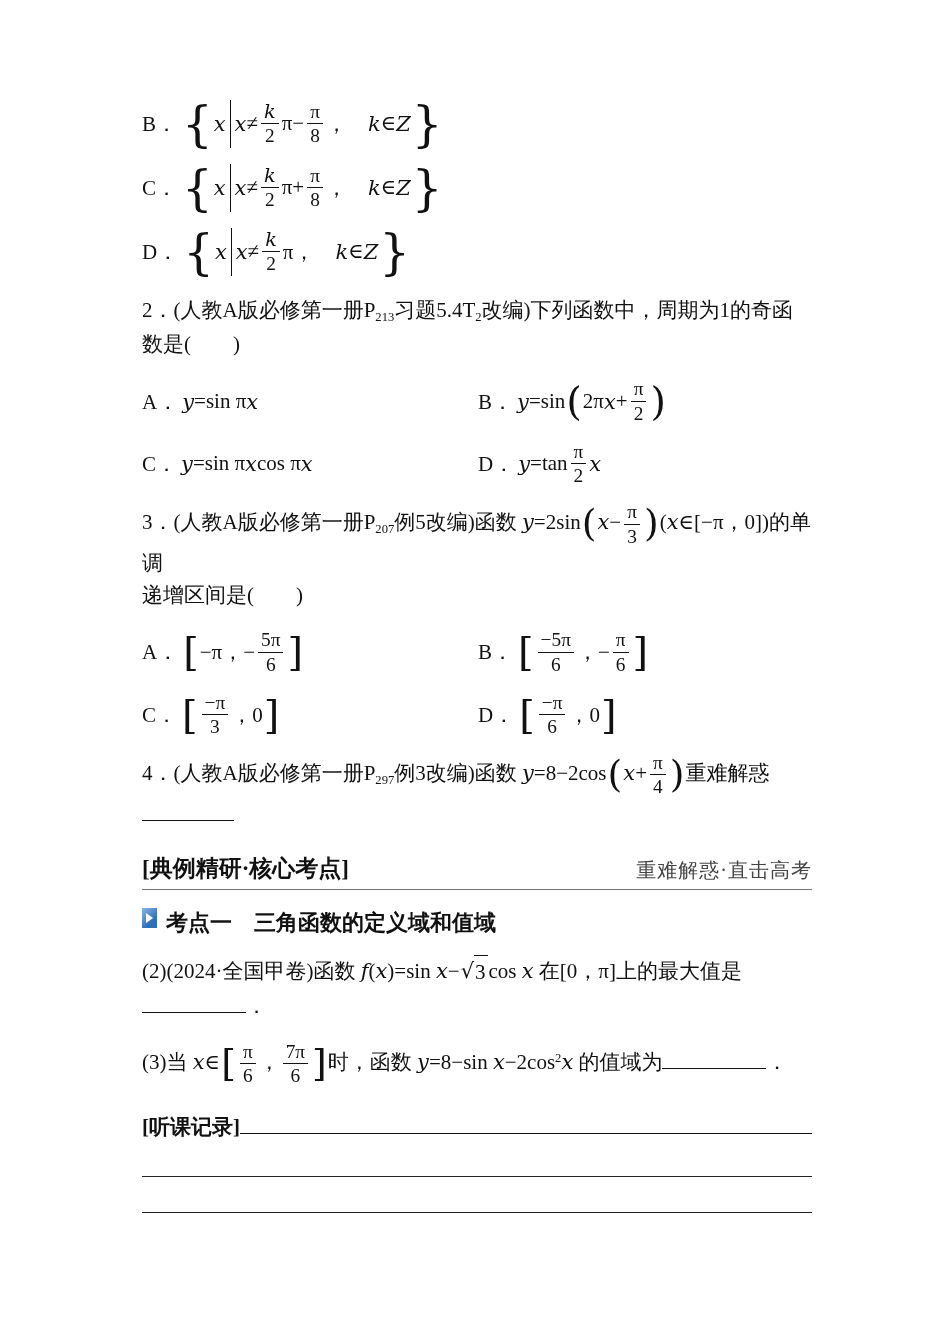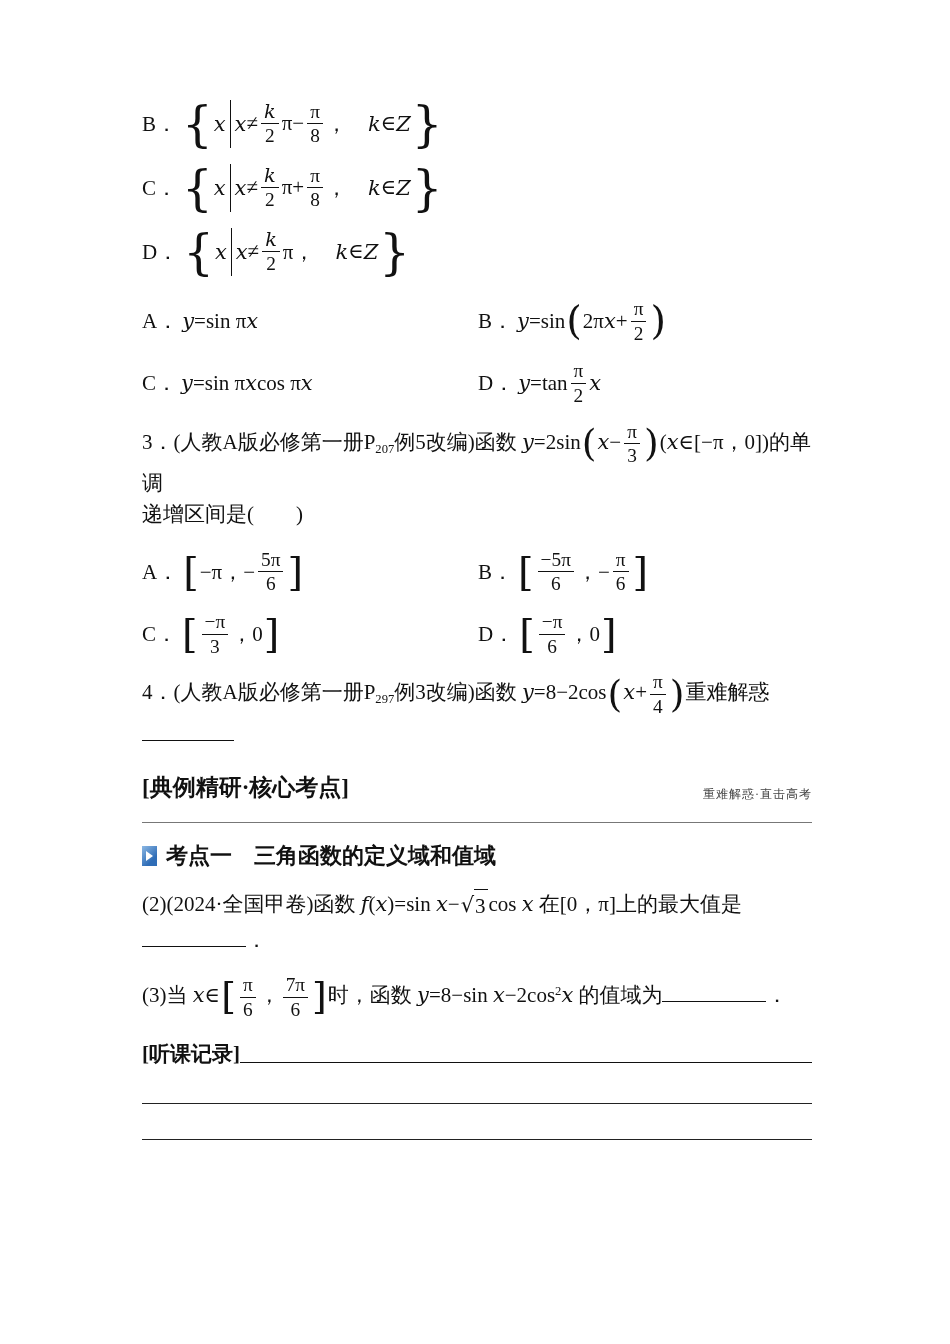--- a/index.html
+++ b/index.html
@@ -35,40 +35,40 @@
   .q1-opt { display:flex; align-items:center; height:56px; margin-bottom:8px; }
   .opt-label { margin-right:4px; }
   .math-v { display:inline-flex; align-items:center; }
   .stem { line-height:1.55; margin-top:14px; }
   .stem2 { line-height:1.5; }
   .opt-grid { display:grid; grid-template-columns:336px 1fr; row-gap:16px; margin:18px 0 4px; }
   .opt-cell { display:flex; align-items:center; min-height:46px; }
 
   .sec-head {
     display:flex; justify-content:space-between; align-items:flex-end;
-    margin-top:22px; padding-bottom:19px;
+    margin-top:22px; padding-bottom:5px;
     border-bottom:1px solid #777;
   }
   .sec-left { font-weight:bold; font-size:23px; }
-  .sec-right { font-size:12px; color:#444; letter-spacing:1px; }
-
-  .topic { display:flex; align-items:center; margin-top:18px; }
+  .sec-right { font-size:20px; color:#444; letter-spacing:1px; }
+
+  .topic { display:flex; align-items:flex-start; margin-top:18px; }
   .topic-icon {
     position:relative; width:15px; height:20px; margin-right:9px;
     background:linear-gradient(135deg,#8cb8e4 0%, var(--accent,#2f6db7) 70%);
     flex:0 0 auto;
   }
   .topic-icon::after {
     content:""; position:absolute; left:4px; top:5px;
     border-left:7px solid #fff; border-top:5px solid transparent; border-bottom:5px solid transparent;
   }
   .topic-title { font-weight:bold; font-size:22px; font-family:"Liberation Sans","DejaVu Sans",sans-serif; }
 
   .para { line-height:1.6; margin-top:17px; }
-  .notes-row { display:flex; align-items:center; margin-top:20px; }
+  .notes-row { display:flex; align-items:flex-start; margin-top:26px; }
   .notes-label { font-weight:bold; white-space:nowrap; }
   .rule { border-bottom:1px solid #222; height:0; margin-top:35px; }
 </style>
 </head>
 <body>
 
 <div class="page">
   <div class="content">
 
     <div class="q1-opt">
@@ -132,20 +132,21 @@
             <span class="m-den"><span class="m-txt">2</span></span>
           </span>
           <span class="m-txt">π，　</span>
           <span class="m-it">k</span>
           <span class="m-txt">∈</span>
           <span class="m-it">Z</span>
           <span class="m-big" style="font-size: 2.3em;">}</span>
         </span>
     </div>
 
+    <div class="stem"><span><span class="m-txt">2．(人教A版必修第一册P</span><span class="m-sub">213</span><span class="m-txt">习题5.4T</span><span class="m-sub">2</span><span class="m-txt">改编)下列函数中，周期为1的奇函数是</span></span><span>(　　)</span></div>
     <div class="opt-grid">
       <div class="opt-cell">
         <span class="opt-label">A．</span>
         <span class="math-v">
             <span class="m-it">y</span>
             <span class="m-txt">=sin π</span>
             <span class="m-it">x</span>
           </span>
       </div>
       <div class="opt-cell">

